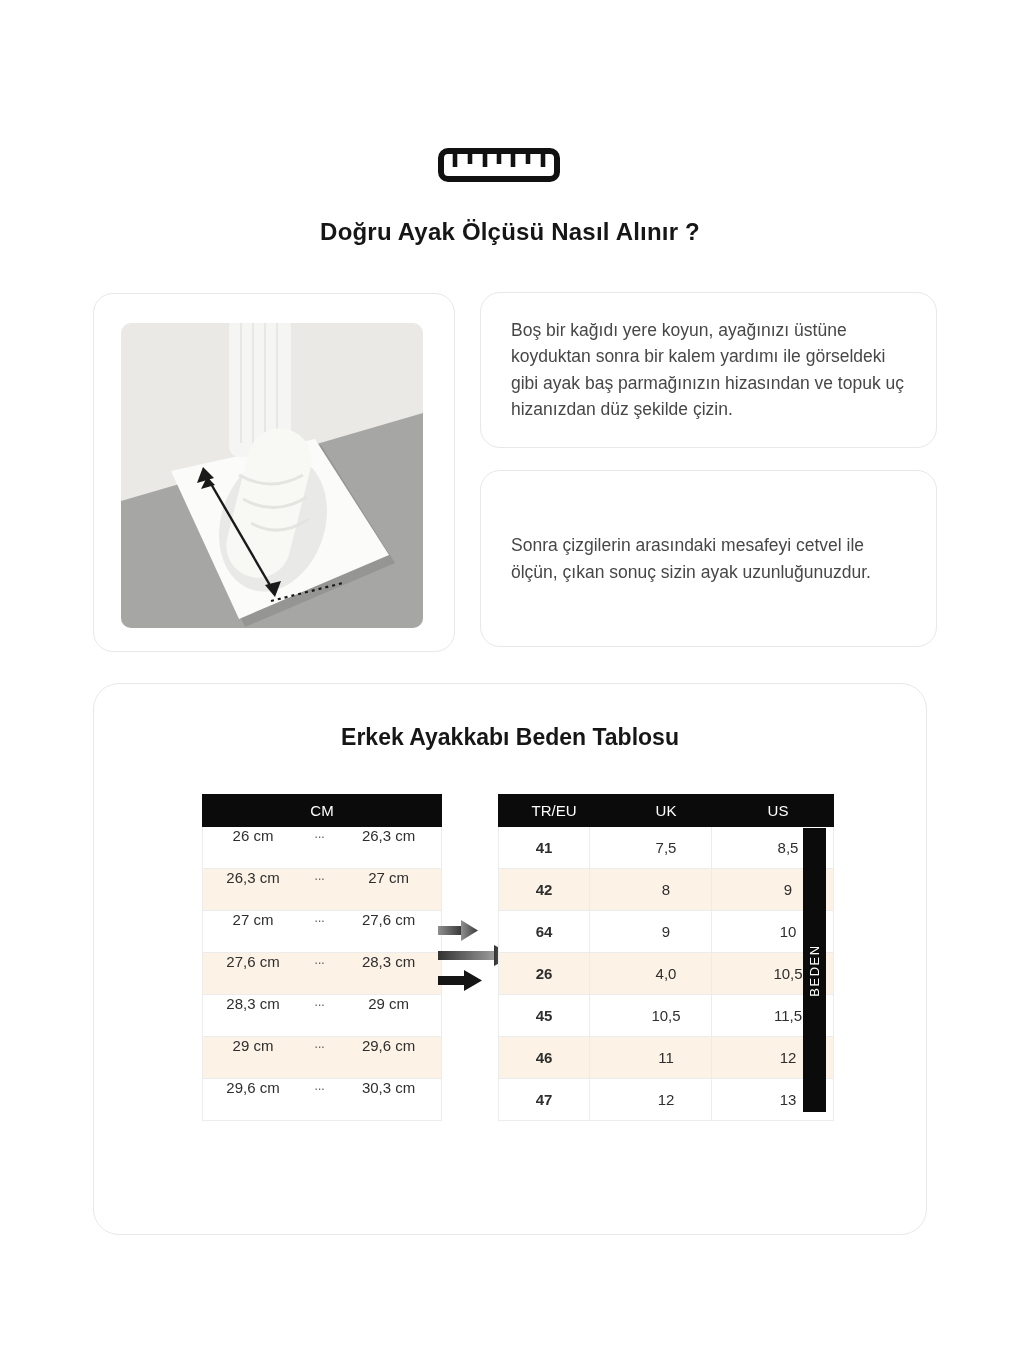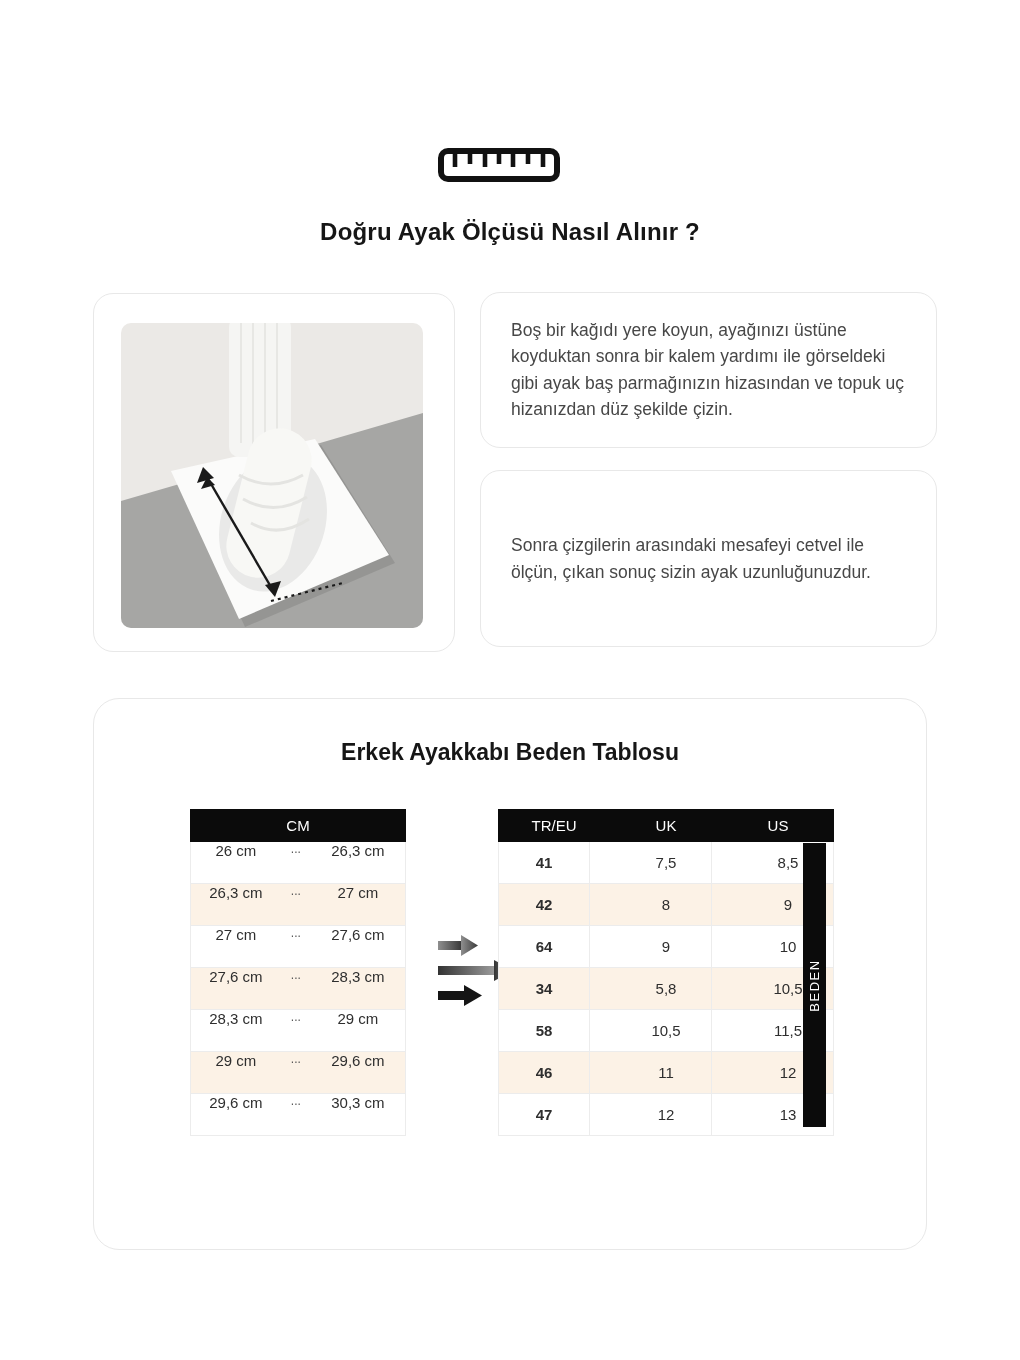--- a/index.html
+++ b/index.html
@@ -18,26 +18,26 @@
 
   .step-card{position:absolute;left:480px;width:457px;border:1px solid #e8e8e8;border-radius:20px;
              background:#fff;box-sizing:border-box;}
   .step-card.one{top:292px;height:156px;}
   .step-card.two{top:470px;height:177px;display:flex;align-items:center;}
   .step-card p{margin:0;padding:24px 30px;font-size:17.5px;line-height:1.5;color:#474747;}
   .step-card.two p{padding:0 30px;}
 
   
   .chart-card{position:absolute;left:93px;top:683px;width:834px;height:552px;
-              border:1px solid #e8e8e8;border-radius:26px;background:#fff;box-sizing:border-box;margin-top:15px;}
+              border:1px solid #e8e8e8;border-radius:26px;background:#fff;box-sizing:border-box;}
   .chart-title{position:absolute;left:0;top:40px;width:100%;text-align:center;
                font-size:23px;font-weight:700;color:#161616;margin:0;}
 
   .tbl{position:absolute;top:110px;box-sizing:border-box;font-size:15px;}
-  .cm-table{left:96px;width:216px;}
+  .cm-table{left:108px;width:240px;}
   .size-table{left:404px;width:336px;}
 
   .t-header{background:#0b0b0b;color:#ffffff;height:33px;display:flex;align-items:center;
             justify-content:center;font-size:15px;}
   .t-header.cols span{flex:1;text-align:center;}
   .t-body{border:1px solid #ececec;border-top:none;}
   .trow{display:flex;height:41px;background:#ffffff;border-bottom:1px solid #ececec;}
   .trow:last-child{border-bottom:none;}
   .trow.alt{background:#fcf2e6;}
   .cm-from{flex:0 0 42%;text-align:center;}
@@ -193,26 +193,26 @@
             <span class="scell">42</span>
             <span class="scell">8</span>
             <span class="scell">9</span>
           </div>
           <div class="trow">
             <span class="scell">64</span>
             <span class="scell">9</span>
             <span class="scell">10</span>
           </div>
           <div class="trow alt">
-            <span class="scell">34</span>
-            <span class="scell">5,8</span>
+            <span class="scell">26</span>
+            <span class="scell">4,0</span>
             <span class="scell">10,5</span>
           </div>
           <div class="trow">
-            <span class="scell">58</span>
+            <span class="scell">45</span>
             <span class="scell">10,5</span>
             <span class="scell">11,5</span>
           </div>
           <div class="trow alt">
             <span class="scell">46</span>
             <span class="scell">11</span>
             <span class="scell">12</span>
           </div>
           <div class="trow">
             <span class="scell">47</span>

